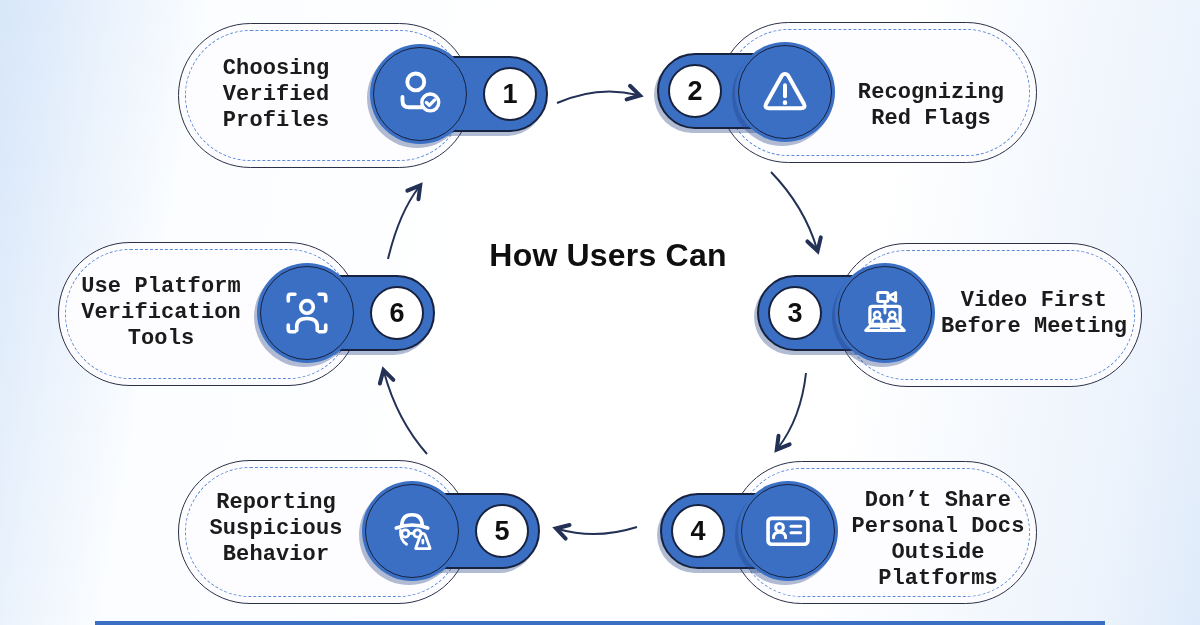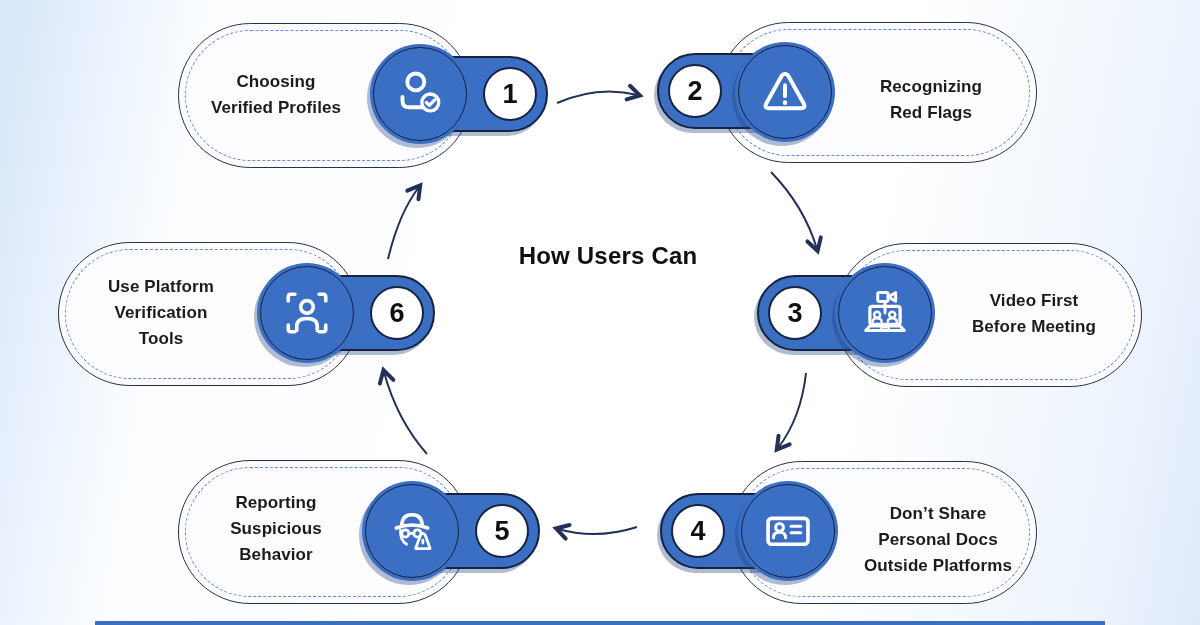--- a/index.html
+++ b/index.html
@@ -4,38 +4,38 @@
 <style>
   html,body{margin:0;padding:0;}
   body{font-family:"Liberation Sans",sans-serif;}
   #canvas{position:relative;width:1200px;height:625px;overflow:hidden;
     background:linear-gradient(100deg,#d7e6f9 0%,#fbfdff 16%,#ffffff 42%,#ffffff 70%,#ecf3fc 92%,#dfebfa 100%);}
 
   .pill{position:absolute;background:#fdfdff;border:1.4px solid #2b3148;border-radius:999px;z-index:1;}
   .dashed{position:absolute;inset:6px;border:1.5px dashed #5d8bd9;border-radius:999px;}
 
   .label{position:absolute;display:flex;align-items:center;justify-content:center;text-align:center;
-    white-space:pre-line;font-size:17px;font-weight:700;color:#1b1b1b;line-height:26px;z-index:2;letter-spacing:.1px;}
+    white-space:pre-line;font-size:22px;font-weight:700;color:#1b1b1b;line-height:26px;z-index:2;letter-spacing:.1px;font-family:Liberation Mono, monospace;}
 
   .tab{position:absolute;width:128px;height:76px;background:#3a6fc4;border:2px solid #17223f;
     box-sizing:border-box;z-index:3;box-shadow:-3px 4px 0 rgba(32,64,128,.35);}
   .tab.tr{border-radius:4px 38px 38px 4px;}
   .tab.tl{border-radius:38px 4px 4px 38px;}
 
   .num{position:absolute;width:54px;height:54px;background:#ffffff;border:2.2px solid #17223f;border-radius:50%;
     box-sizing:border-box;display:flex;align-items:center;justify-content:center;
     font-size:27px;font-weight:700;color:#101010;z-index:5;}
 
   .ic{position:absolute;width:100px;height:100px;background:#3a6fc4;border-radius:50%;z-index:4;
     display:flex;align-items:center;justify-content:center;box-shadow:-3px 4px 0 rgba(32,64,128,.35);}
   .ic::before{content:'';position:absolute;inset:3px;border:1.6px solid #17223f;border-radius:50%;}
   .ic svg{stroke:#fff;fill:none;stroke-linecap:round;stroke-linejoin:round;position:relative;}
 
   .title{position:absolute;left:408px;top:232px;width:400px;text-align:center;
-    font-size:24px;line-height:47px;font-weight:700;color:#0f0f0f;z-index:2;letter-spacing:.2px;}
+    font-size:32px;line-height:47px;font-weight:700;color:#0f0f0f;z-index:2;letter-spacing:.2px;}
 
   #arrows{position:absolute;left:0;top:0;z-index:0;}
   #arrows path{stroke:#233156;stroke-width:2;fill:none;}
 
   .bottom-bar{position:absolute;left:95px;width:1010px;height:4px;bottom:0;background:#3a6fc4;z-index:6;}
 </style>
 </head>
 <body>
 
 <div id="canvas">
@@ -73,21 +73,21 @@
         <circle cx="32.5" cy="31" r="7" stroke-width="2.8"></circle>
         <path d="M29.3 31 L31.7 33.4 L36.2 28.9" stroke-width="2.8"></path>
       </svg>
     </div>
   </div>
 
   <div>
     <div class="pill" style="left:718px;top:22px;width:317px;height:139px">
         <div class="dashed"></div>
       </div>
-    <div class="label" style="left:843px;top:30px;width:176px;height:139px">Recognizing
+    <div class="label" style="left:843px;top:36px;width:176px;height:139px">Recognizing
 Red Flags</div>
     <div class="tab tl" style="left:657px;top:53px"></div>
     <div class="num" style="left:668px;top:64px">2</div>
     <div class="ic" style="left:735px;top:42px">
       <svg width="58" height="58" viewBox="0 0 48 48">
         <path d="M24 9 Q25.8 9 26.8 10.8 L39.5 33.5 Q41.5 37.5 37 37.5 L11 37.5 Q6.5 37.5 8.5 33.5 L21.2 10.8 Q22.2 9 24 9 Z" stroke-width="3.3"></path>
         <line x1="24" y1="18.5" x2="24" y2="27.5" stroke-width="3.3"></line>
         <circle cx="24" cy="32.8" r="1.9" fill="#fff" stroke="none"></circle>
       </svg>
     </div>

